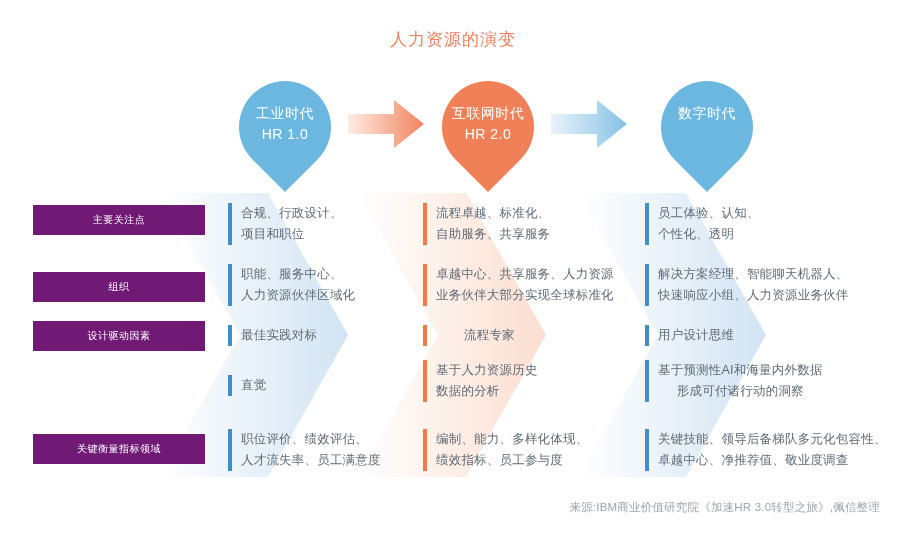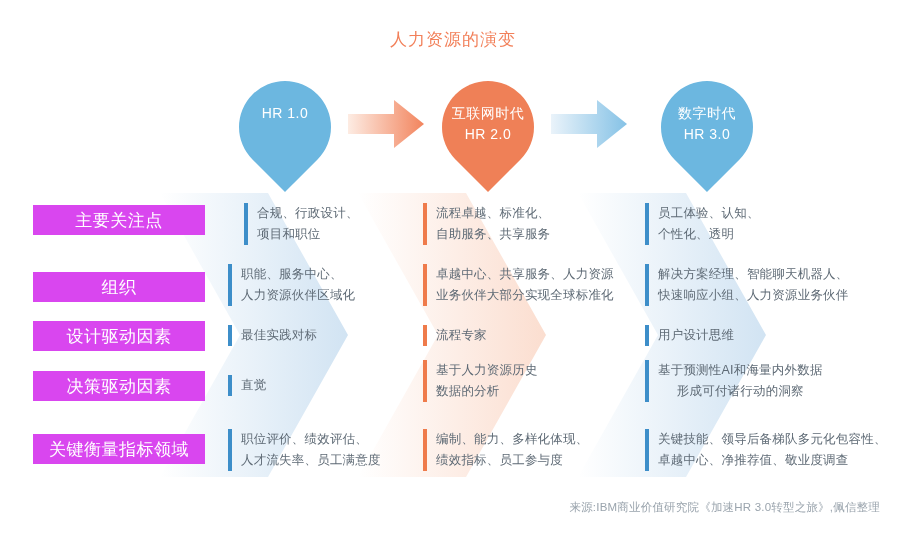--- a/index.html
+++ b/index.html
@@ -40,23 +40,23 @@
     font-size:14px;
     line-height:21px;
     letter-spacing:0.5px;
   }
   .pin-wrap{position:absolute;}
 
   
   .rowlabel{
     position:absolute;
     left:33px;width:172px;height:30px;
-    background:#d946ef;
+    background:#701a75;
     color:#ffffff;
-    font-size:17px;
+    font-size:10px;
     display:flex;align-items:center;justify-content:center;
     letter-spacing:0.5px;
   }
 
   
   .bigchev{position:absolute;z-index:0;}
 
   
   .cell{
     position:absolute;
@@ -127,47 +127,46 @@
     <polygon points="348,114 394,114 394,100 424,124 394,148 394,134 348,134" fill="url(#smallArrowOrange)"></polygon>
 
     <polygon points="551,114 597,114 597,100 627,124 597,148 597,134 551,134" fill="url(#smallArrowBlue)"></polygon>
   </svg>
 
   <div class="title">人力资源的演变</div>
 
   <div class="pin-wrap" style="left:239px;top:81px;">
     <div class="pin pin-blue"></div>
     <div class="pin-label" style="left:-19px;top:22px;">
+      <div>工业时代</div>
       <div>HR 1.0</div>
     </div>
   </div>
 
   <div class="pin-wrap" style="left:442px;top:81px;">
     <div class="pin pin-orange"></div>
     <div class="pin-label" style="left:-19px;top:22px;">
       <div>互联网时代</div>
       <div>HR 2.0</div>
     </div>
   </div>
 
   <div class="pin-wrap" style="left:661px;top:81px;">
     <div class="pin pin-blue"></div>
     <div class="pin-label" style="left:-19px;top:22px;">
       <div>数字时代</div>
-      <div>HR 3.0</div>
     </div>
   </div>
 
   <div class="rowlabel" style="top:205px;">主要关注点</div>
   <div class="rowlabel" style="top:321px;">设计驱动因素</div>
   <div class="rowlabel" style="top:272px;">组织</div>
-  <div class="rowlabel" style="top:371px;">决策驱动因素</div>
   <div class="rowlabel" style="top:434px;">关键衡量指标领域</div>
 
-  <div class="cell" style="left:244px;top:203px;">
+  <div class="cell" style="left:228px;top:203px;">
     <div class="bar bar-blue" style="height:42px;"></div>
     <div class="celltext">合规、行政设计、
 项目和职位</div>
   </div>
   <div class="cell" style="left:228px;top:264px;">
     <div class="bar bar-blue" style="height:42px;"></div>
     <div class="celltext">职能、服务中心、
 人力资源伙伴区域化</div>
   </div>
   <div class="cell" style="left:228px;top:325px;">
@@ -187,21 +186,21 @@
   <div class="cell" style="left:423px;top:203px;">
     <div class="bar bar-orange" style="height:42px;"></div>
     <div class="celltext">流程卓越、标准化、
 自助服务、共享服务</div>
   </div>
   <div class="cell" style="left:423px;top:264px;">
     <div class="bar bar-orange" style="height:42px;"></div>
     <div class="celltext">卓越中心、共享服务、人力资源
 业务伙伴大部分实现全球标准化</div>
   </div>
-  <div class="cell" style="left:423px;top:325px;">
+  <div class="cell" style="left:423px;top:325px;gap:28px;">
     <div class="bar bar-orange" style="height:21px;"></div>
     <div class="celltext">流程专家</div>
   </div>
   <div class="cell" style="left:423px;top:360px;">
     <div class="bar bar-orange" style="height:42px;"></div>
     <div class="celltext">基于人力资源历史
 数据的分析</div>
   </div>
   <div class="cell" style="left:423px;top:429px;">
     <div class="bar bar-orange" style="height:42px;"></div>

